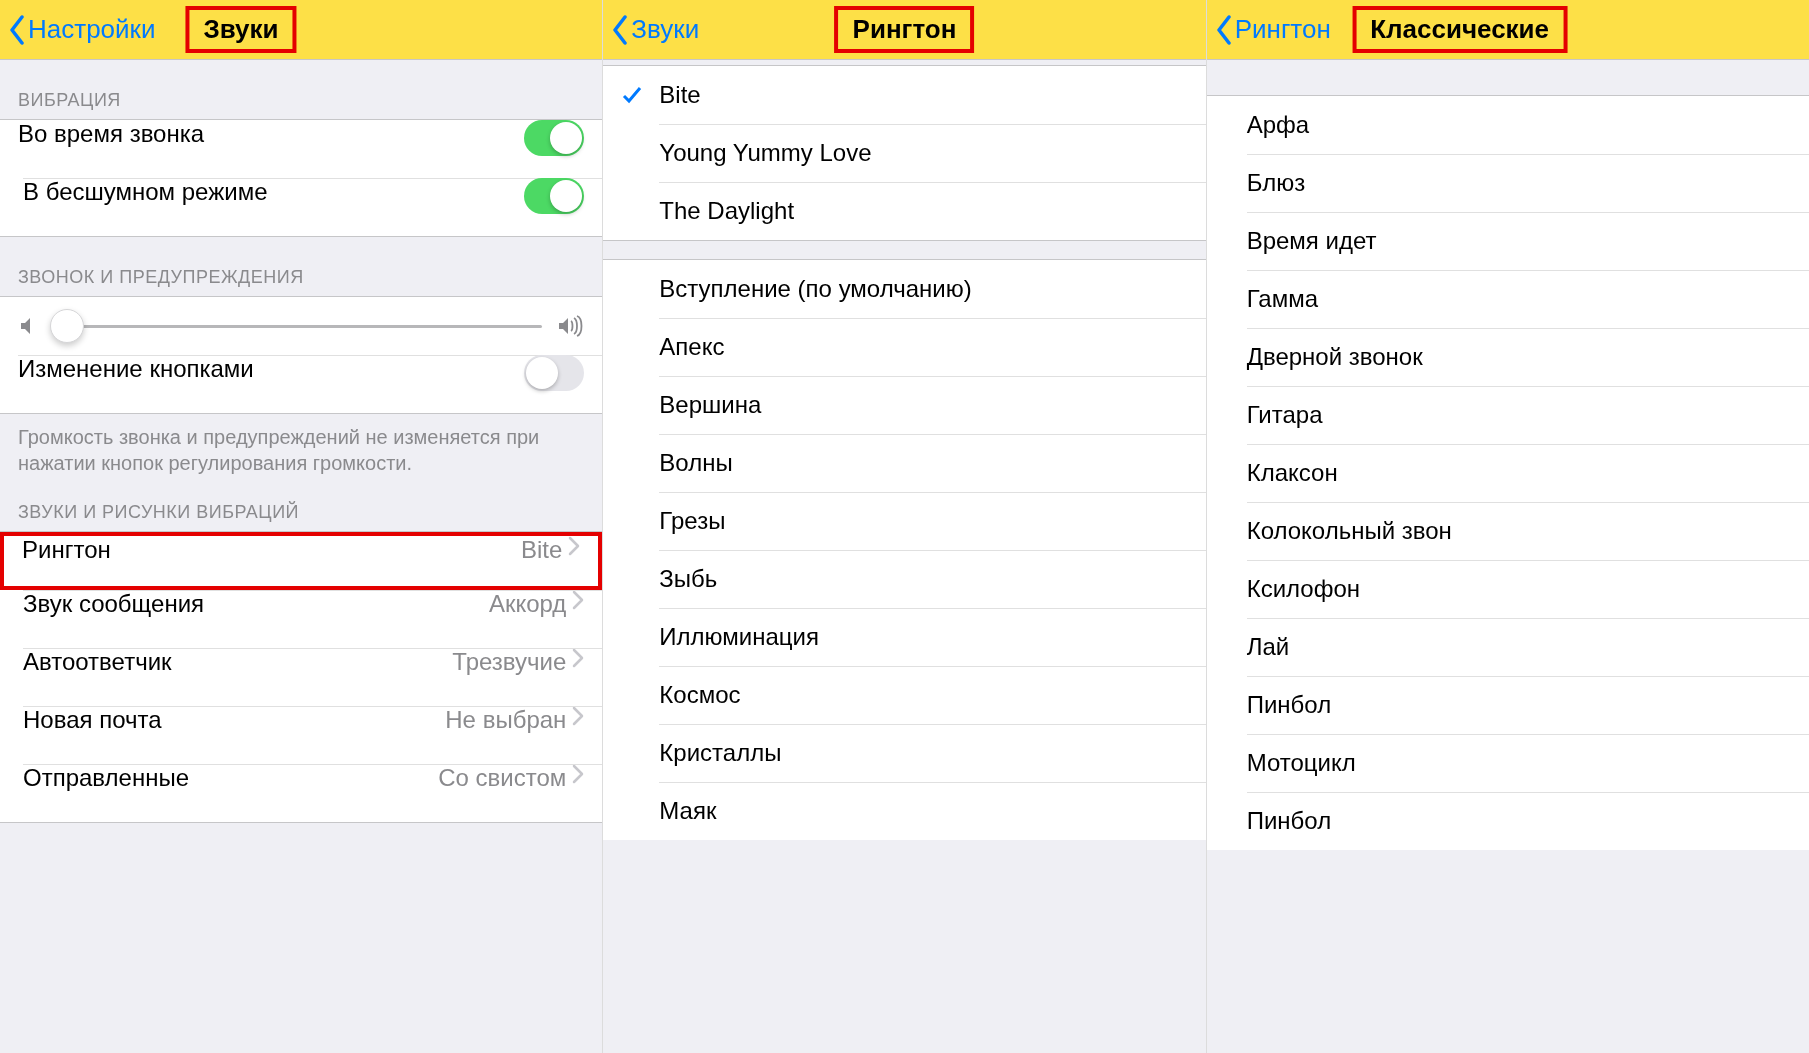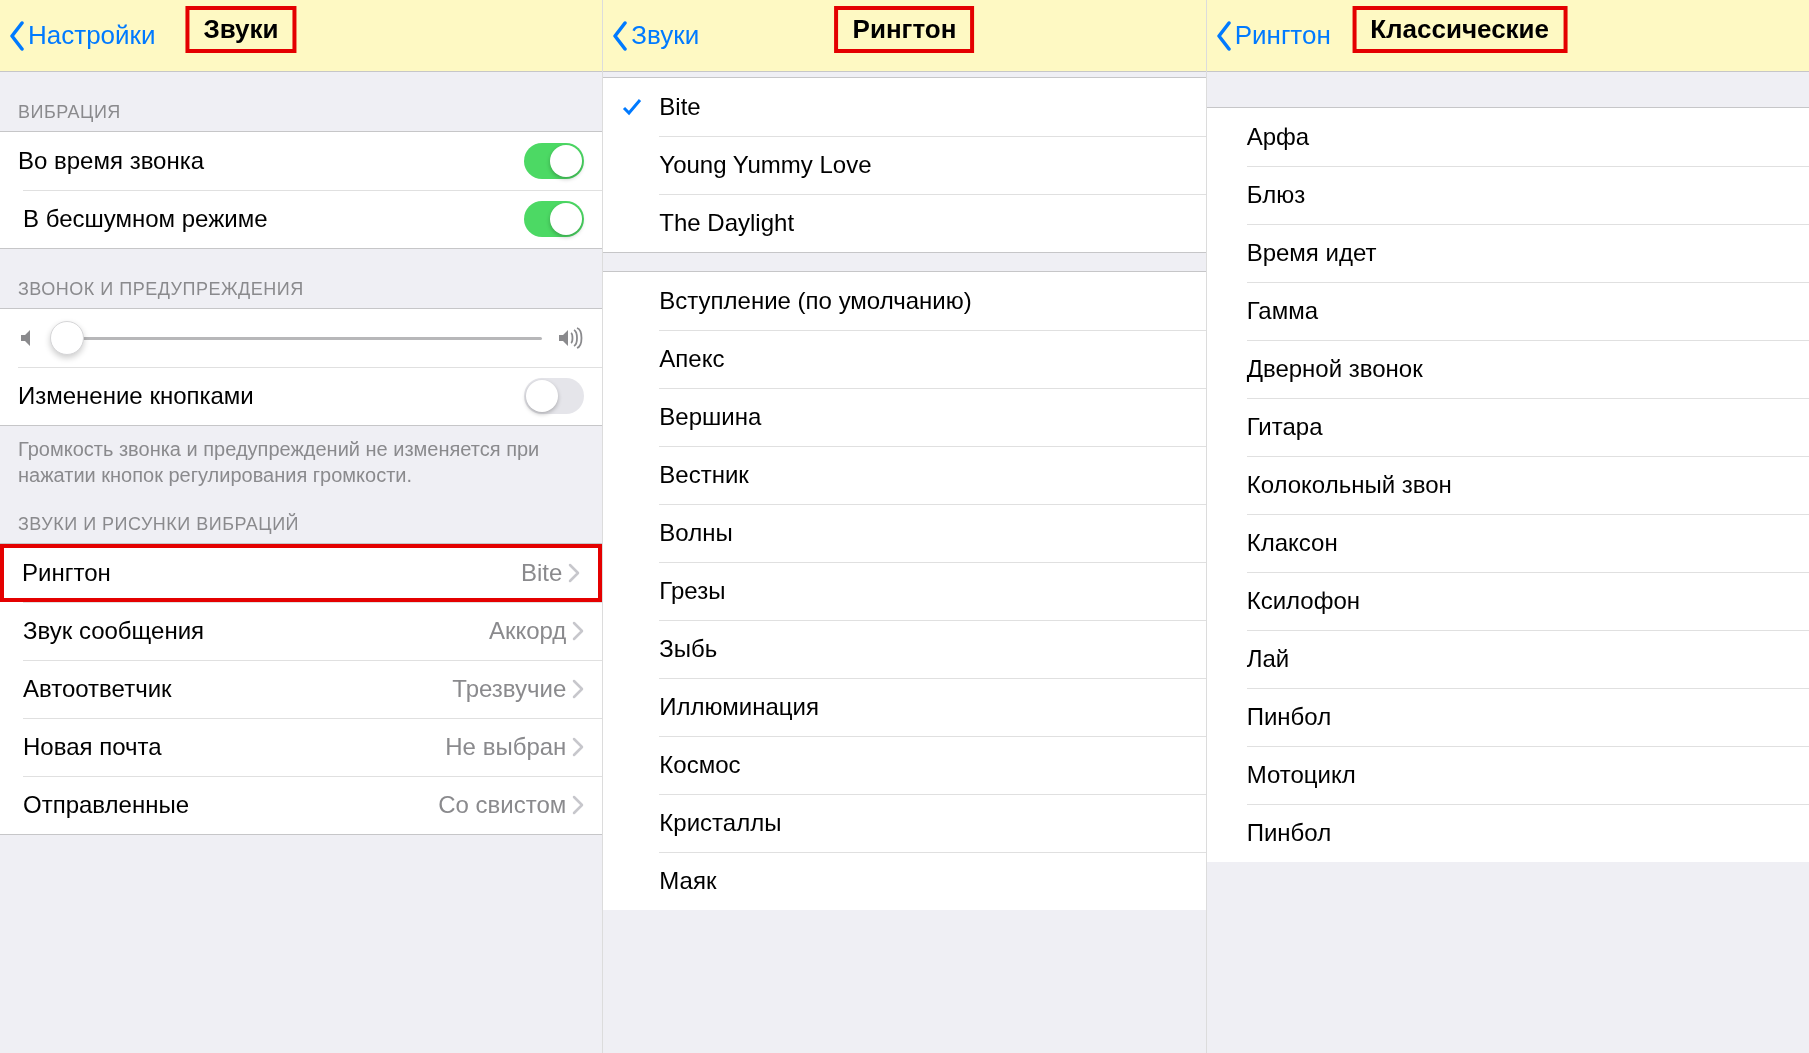--- a/index.html
+++ b/index.html
@@ -19,22 +19,22 @@
     flex: 1 1 0;
     background: #efeff4;
     position: relative;
     overflow: hidden;
     border-right: 1px solid #dcdcdc;
   }
   .panel:last-child { border-right: none; }
 
   
   .navbar {
-    height: 72px;
-    background: #fef9c3;
+    height: 60px;
+    background: #fde047;
     border-bottom: 1px solid #c6c6c8;
     display: flex;
     align-items: center;
     position: relative;
     padding: 0 10px;
   }
   .back {
     display: flex;
     align-items: center;
     color: #007aff;
@@ -84,21 +84,21 @@
   }
 
   
   .group {
     background: #fff;
     border-top: 1px solid #c6c6c8;
     border-bottom: 1px solid #c6c6c8;
   }
   .row {
     display: flex;
-    align-items: center;
+    align-items: flex-start;
     height: 58px;
     padding: 0 18px;
     background: #fff;
     position: relative;
   }
   .row + .row { border-top: 1px solid #e0e0e0; margin-left: 5px; }
   .row-inset + .row-inset { border-top: none; }
   .row-inset + .row-inset::before{
     content:"";
     position:absolute; left:18px; right:0; top:0;
@@ -337,23 +337,20 @@
         <div class="item">
           <span>Вступление (по умолчанию)</span>
         </div>
         <div class="item">
           <span>Апекс</span>
         </div>
         <div class="item">
           <span>Вершина</span>
         </div>
         <div class="item">
-          <span>Вестник</span>
-        </div>
-        <div class="item">
           <span>Волны</span>
         </div>
         <div class="item">
           <span>Грезы</span>
         </div>
         <div class="item">
           <span>Зыбь</span>
         </div>
         <div class="item">
           <span>Иллюминация</span>
@@ -398,26 +395,26 @@
         <div class="item">
           <span>Гамма</span>
         </div>
         <div class="item">
           <span>Дверной звонок</span>
         </div>
         <div class="item">
           <span>Гитара</span>
         </div>
         <div class="item">
+          <span>Клаксон</span>
+        </div>
+        <div class="item">
           <span>Колокольный звон</span>
         </div>
         <div class="item">
-          <span>Клаксон</span>
-        </div>
-        <div class="item">
           <span>Ксилофон</span>
         </div>
         <div class="item">
           <span>Лай</span>
         </div>
         <div class="item">
           <span>Пинбол</span>
         </div>
         <div class="item">
           <span>Мотоцикл</span>

